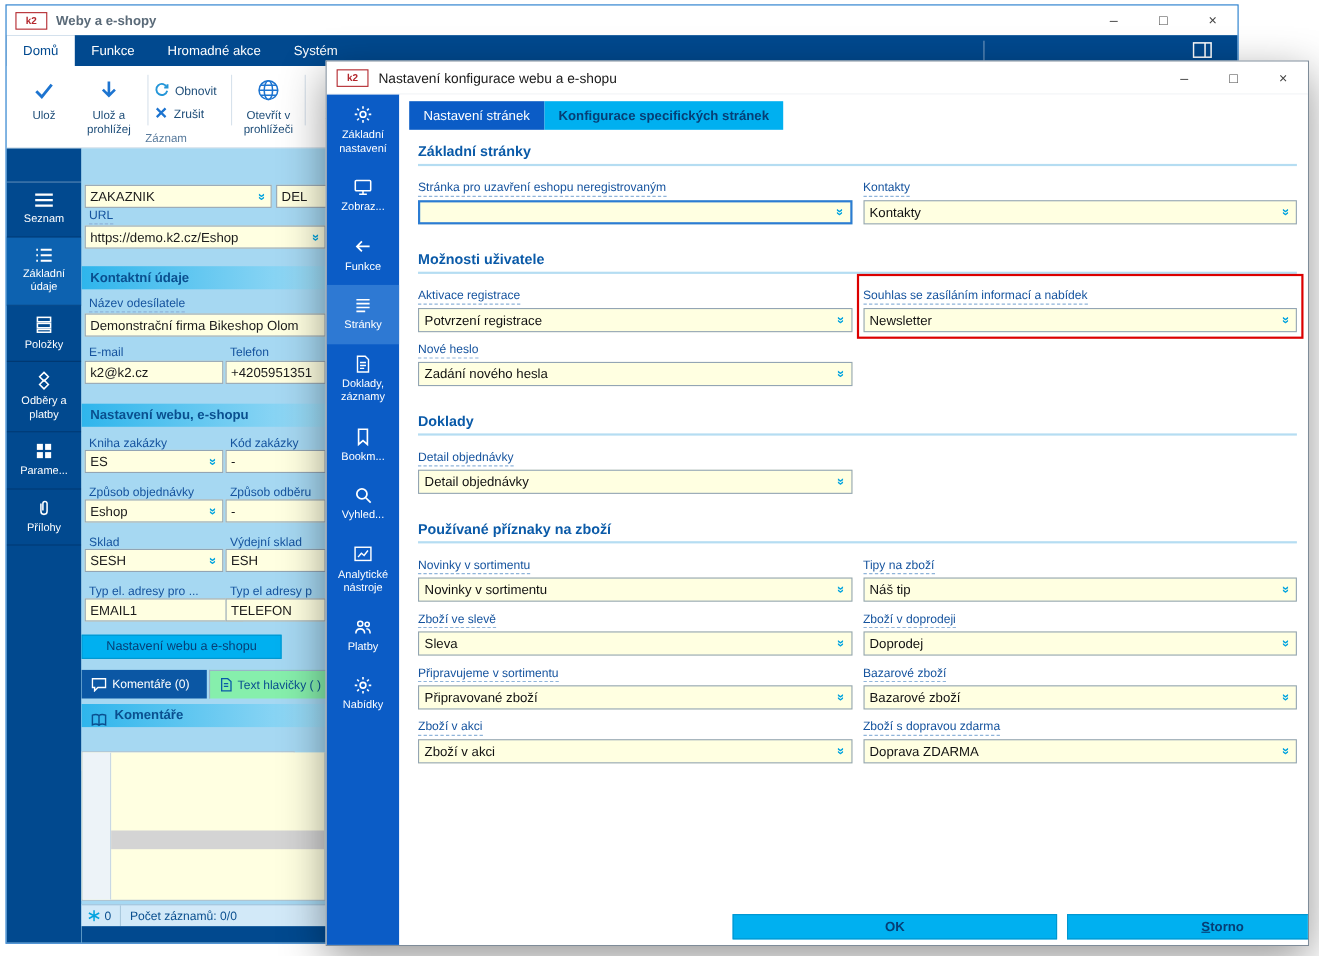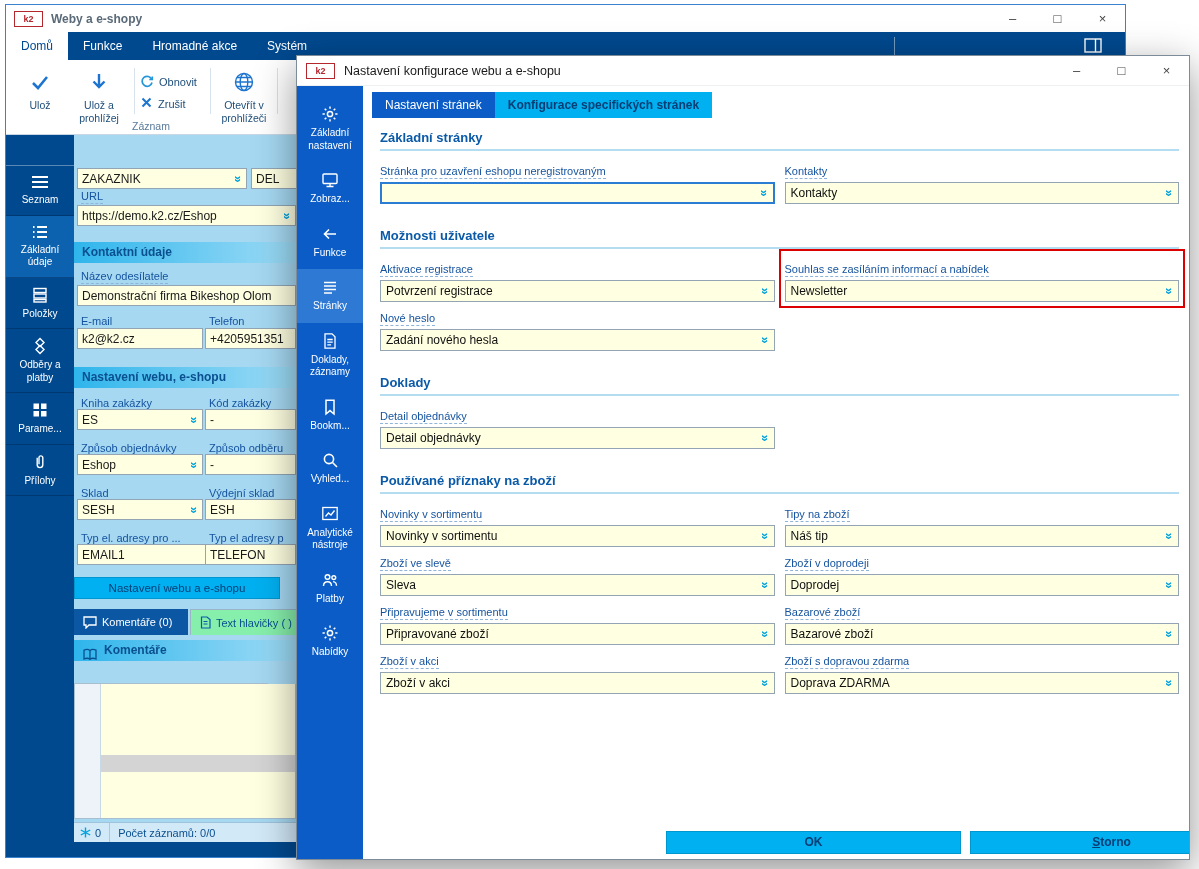--- a/index.html
+++ b/index.html
@@ -125,21 +125,21 @@
     background:#ffffff; border:1px solid #7e8c99; box-shadow:0 12px 38px rgba(0,0,0,.42);
     z-index:10; overflow:hidden;
   }
   .dlg-titlebar {
     position:absolute; left:0; top:0; right:0; height:30px; background:#fff;
     display:flex; align-items:center; padding-left:9px; border-bottom:1px solid #eef1f4;
   }
   .dlg-title { margin-left:9px; font-size:12.5px; color:#1a1a1a; white-space:nowrap; }
 
   .dlg-sidebar {
-    position:absolute; left:0; top:30px; width:66px; bottom:0; background:#0b5cc6; padding-top:10px;
+    position:absolute; left:0; top:30px; width:66px; bottom:0; background:#0b5cc6; padding-top:0;
   }
   .dlg-nav-item {
     display:flex; flex-direction:column; align-items:center; color:#fff;
     font-size:10px; text-align:center; padding:9px 2px 10px; line-height:1.25; cursor:pointer;
   }
   .dlg-nav-item svg { margin-bottom:4px; }
   .dlg-nav-item.active { background:#2e79d3; }
 
   .dlg-main { position:absolute; left:66px; top:30px; right:0; bottom:0; background:#fff; }
   .dlg-tabs { position:absolute; left:9px; top:6px; height:26px; display:flex; }
@@ -389,21 +389,21 @@
     <span class="lbl" style="left:7px;top:397px">Typ el. adresy pro ...</span>
     <span class="lbl" style="left:135px;top:397px">Typ el adresy p</span>
     <div class="fld" style="left:3px;top:409px;width:144px">
       <span>EMAIL1</span>
       <span class="combo-caret">»</span>
     </div>
     <div class="fld" style="left:131px;top:409px;width:91px">
       <span>TELEFON</span>
     </div>
 
-    <div class="cyan-btn" style="left:0;top:442px;width:206px;height:22px">Nastavení webu a e-shopu</div>
+    <div class="cyan-btn" style="left:0;top:442px;width:182px;height:22px">Nastavení webu a e-shopu</div>
 
     <div class="btab active" style="left:0;top:474px;width:114px">
       <svg width="14" height="13" viewBox="0 0 14 13">
           <path d="M1 1h12v8H6l-3 3V9H1z" fill="none" stroke="#fff" stroke-width="1.3"></path>
         </svg>
       <span>Komentáře (0)</span>
     </div>
     <div class="btab inactive" style="left:116px;top:474px;width:130px">
       <svg width="11" height="13" viewBox="0 0 11 13">
           <g fill="none" stroke="#0a5aa8" stroke-width="1.2">

